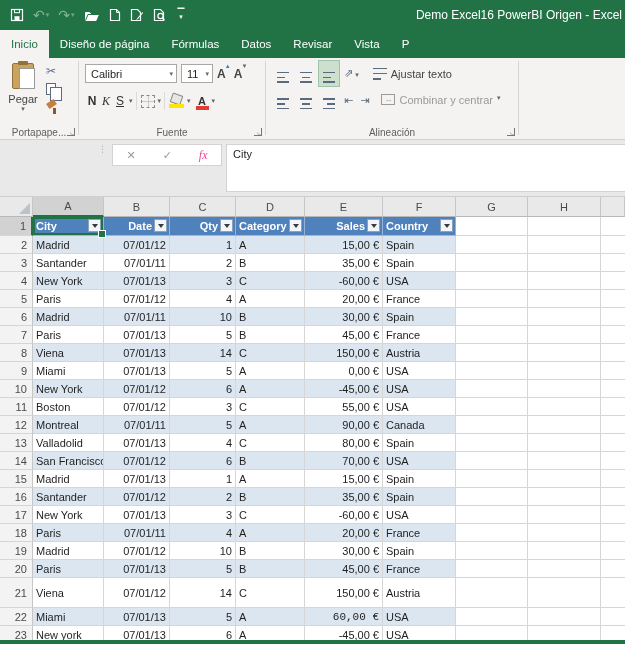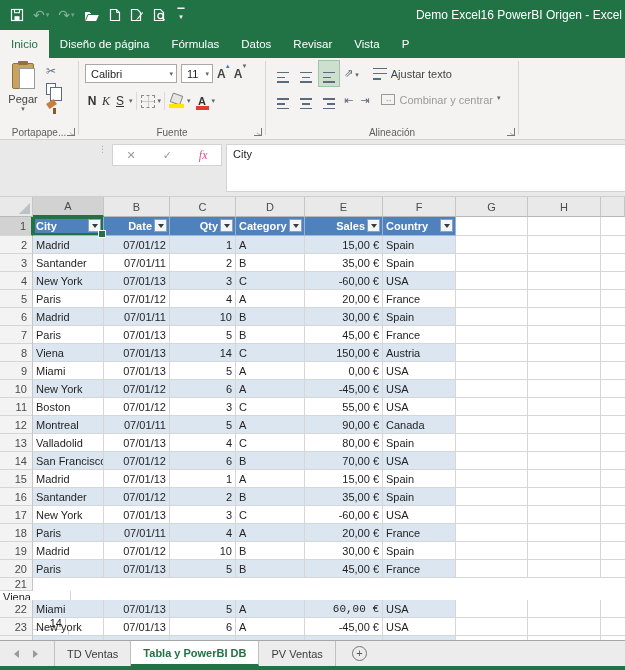--- a/index.html
+++ b/index.html
@@ -624,21 +624,21 @@
           <div class="cell intable" style="width: 71px;">Paris</div>
           <div class="cell intable num" style="width: 66px;">07/01/13</div>
           <div class="cell intable num" style="width: 66px;">5</div>
           <div class="cell intable" style="width: 69px;">B</div>
           <div class="cell intable num" style="width: 78px;">45,00 €</div>
           <div class="cell intable" style="width: 73px;">France</div>
           <div class="cell" style="width: 72px;"></div>
           <div class="cell" style="width: 73px;"></div>
           <div class="cell" style="width: 24px; border-right: none;"></div>
         </div>
-        <div class="grow" style="height: 22px; flex-direction: column;">
+        <div class="grow" style="height: 30px;">
           <div class="rowhead">21</div>
           <div class="cell intable" style="width: 71px;">Viena</div>
           <div class="cell intable num" style="width: 66px;">07/01/12</div>
           <div class="cell intable num" style="width: 66px;">14</div>
           <div class="cell intable" style="width: 69px;">C</div>
           <div class="cell intable num" style="width: 78px;">150,00 €</div>
           <div class="cell intable" style="width: 73px;">Austria</div>
           <div class="cell" style="width: 72px;"></div>
           <div class="cell" style="width: 73px;"></div>
           <div class="cell" style="width: 24px; border-right: none;"></div>
@@ -677,28 +677,14 @@
             <div class="cell intable num" style="width: 78px;">55,00 €</div>
             <div class="cell intable" style="width: 73px;">USA</div>
             <div class="cell" style="width: 72px;"></div>
             <div class="cell" style="width: 73px;"></div>
             <div class="cell" style="width: 24px; border-right: none;"></div>
           </div>
         </div>
       </div>
   </div>
 
-  <div class="sheetbar">
-    <div class="navs">
-      <span class="tri l"></span>
-      <span class="tri r"></span>
-    </div>
-    <div class="stabs">
-        <span class="stab">TD Ventas</span>
-        <span class="stab active">Tabla y PowerBI DB</span>
-        <span class="stab">PV Ventas</span>
-      </div>
-    <div class="addsheet">
-      <span class="circ">+</span>
-    </div>
-  </div>
   <div class="statusline"></div>
 </div>
 
 </body></html>

